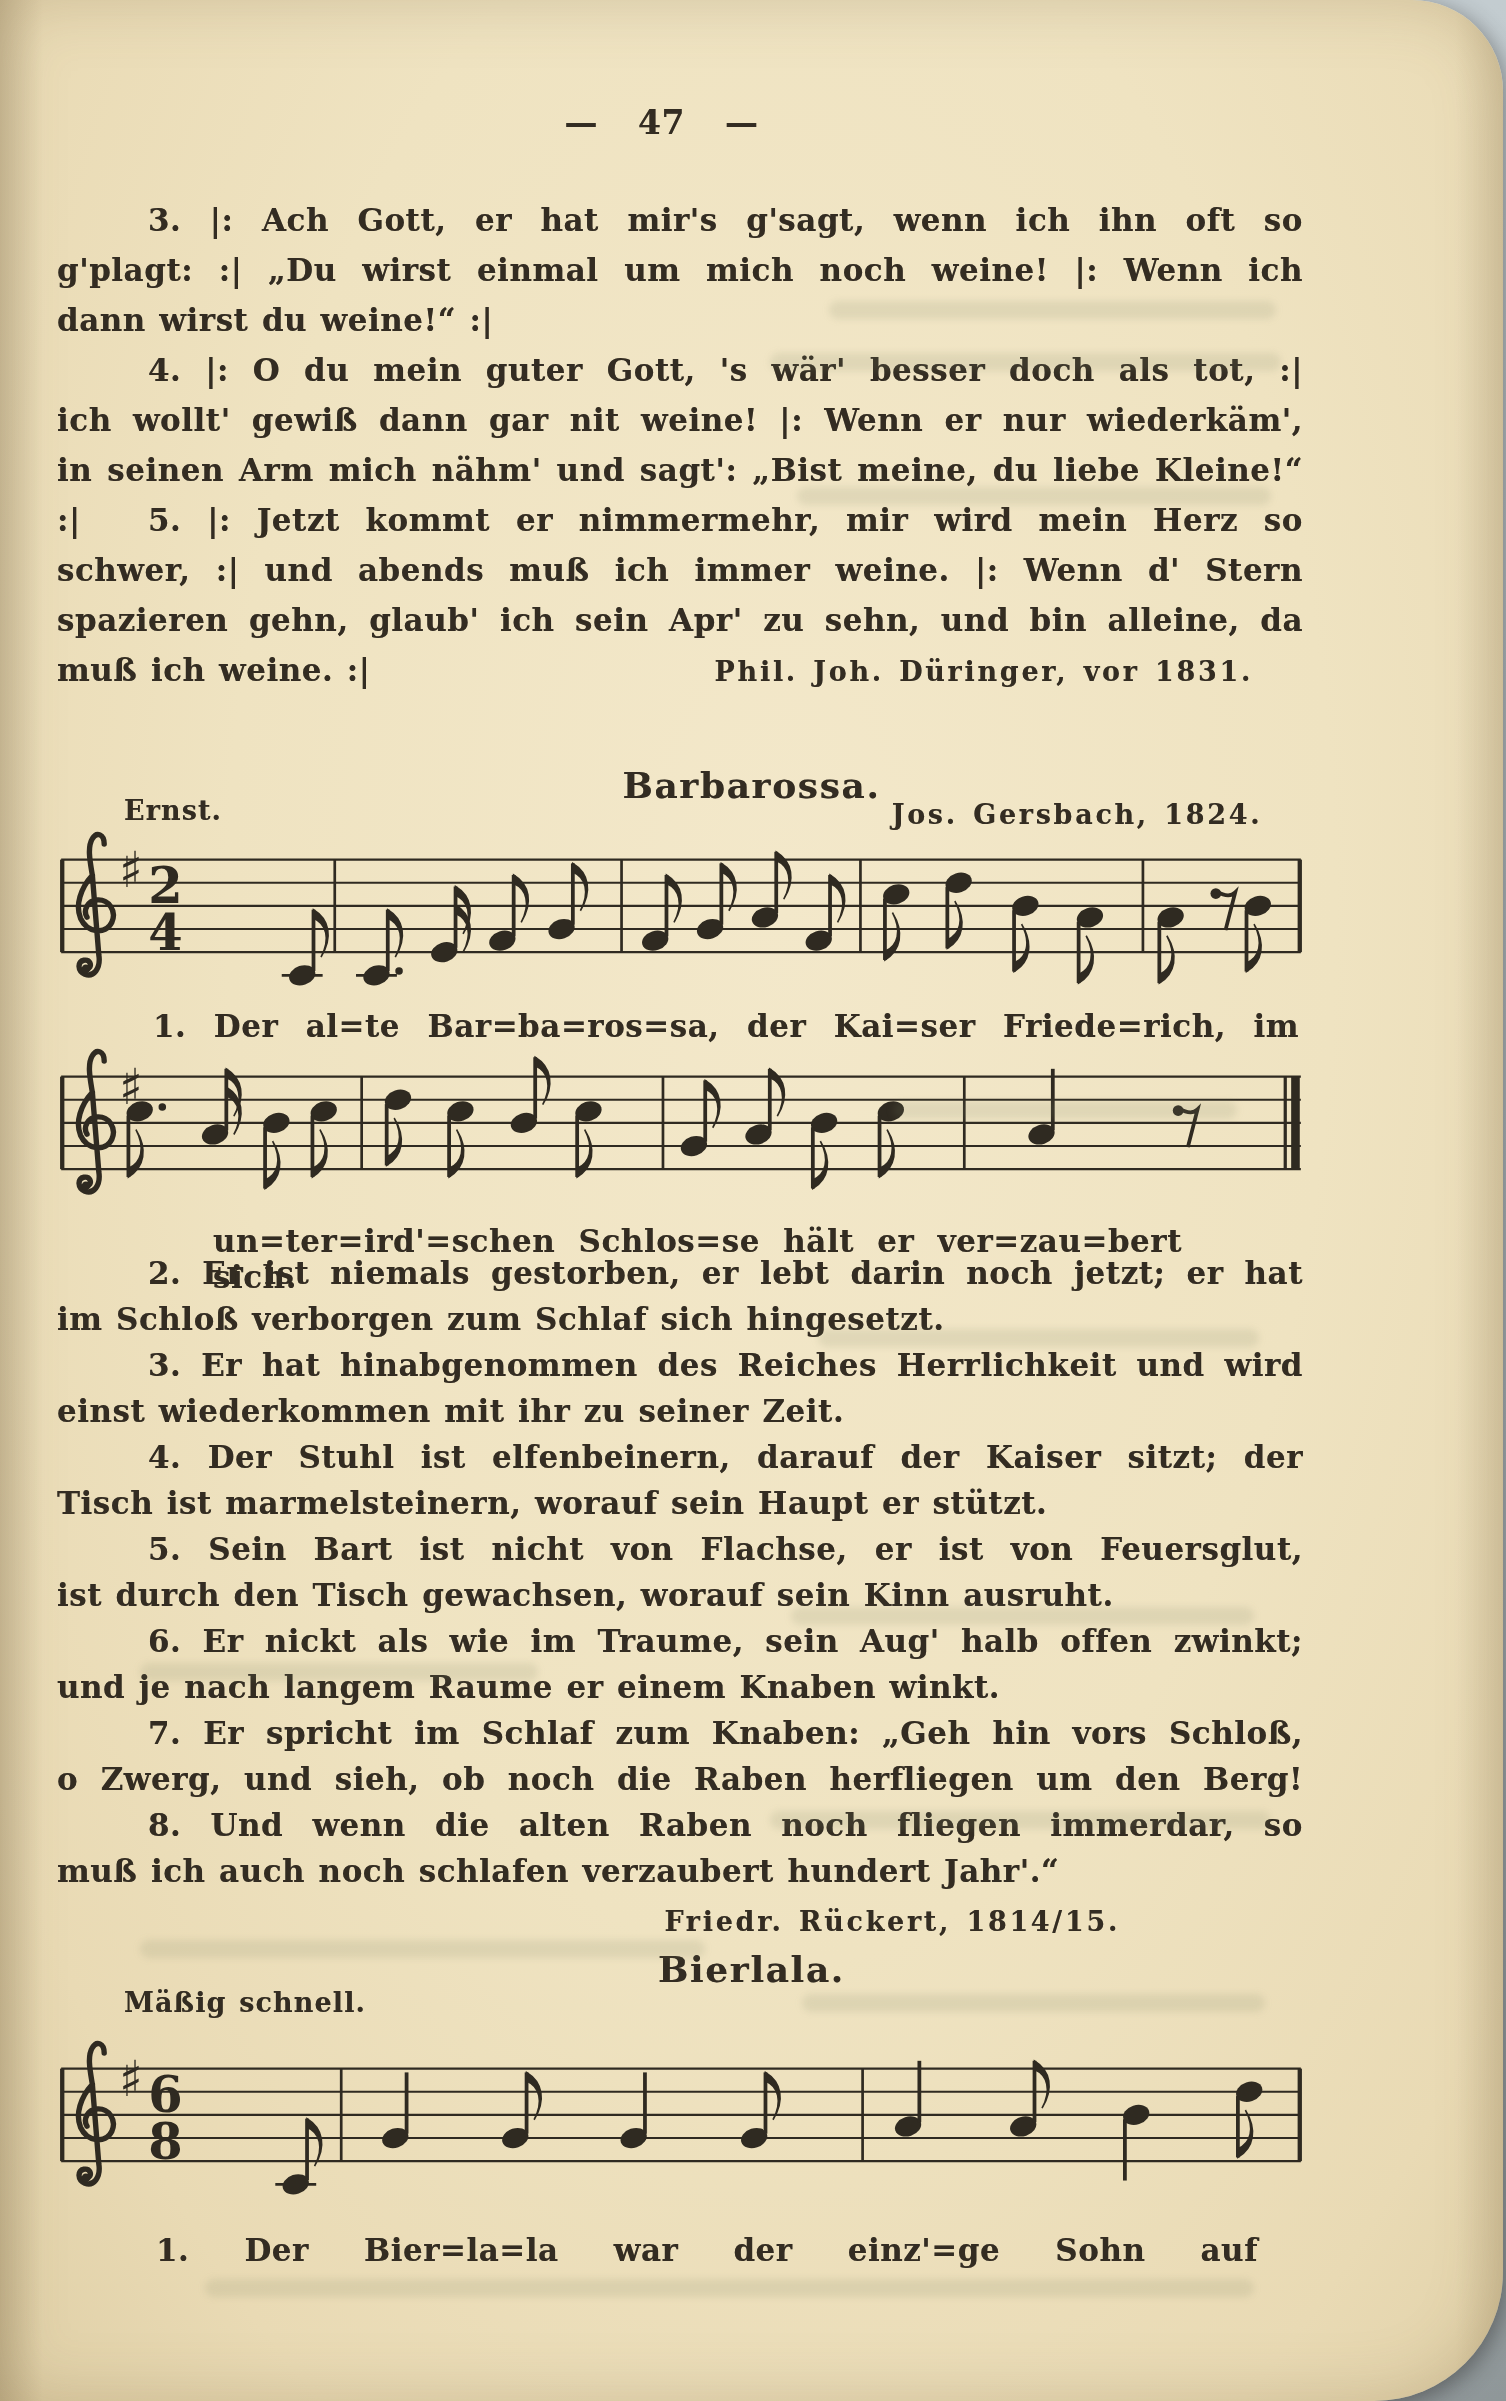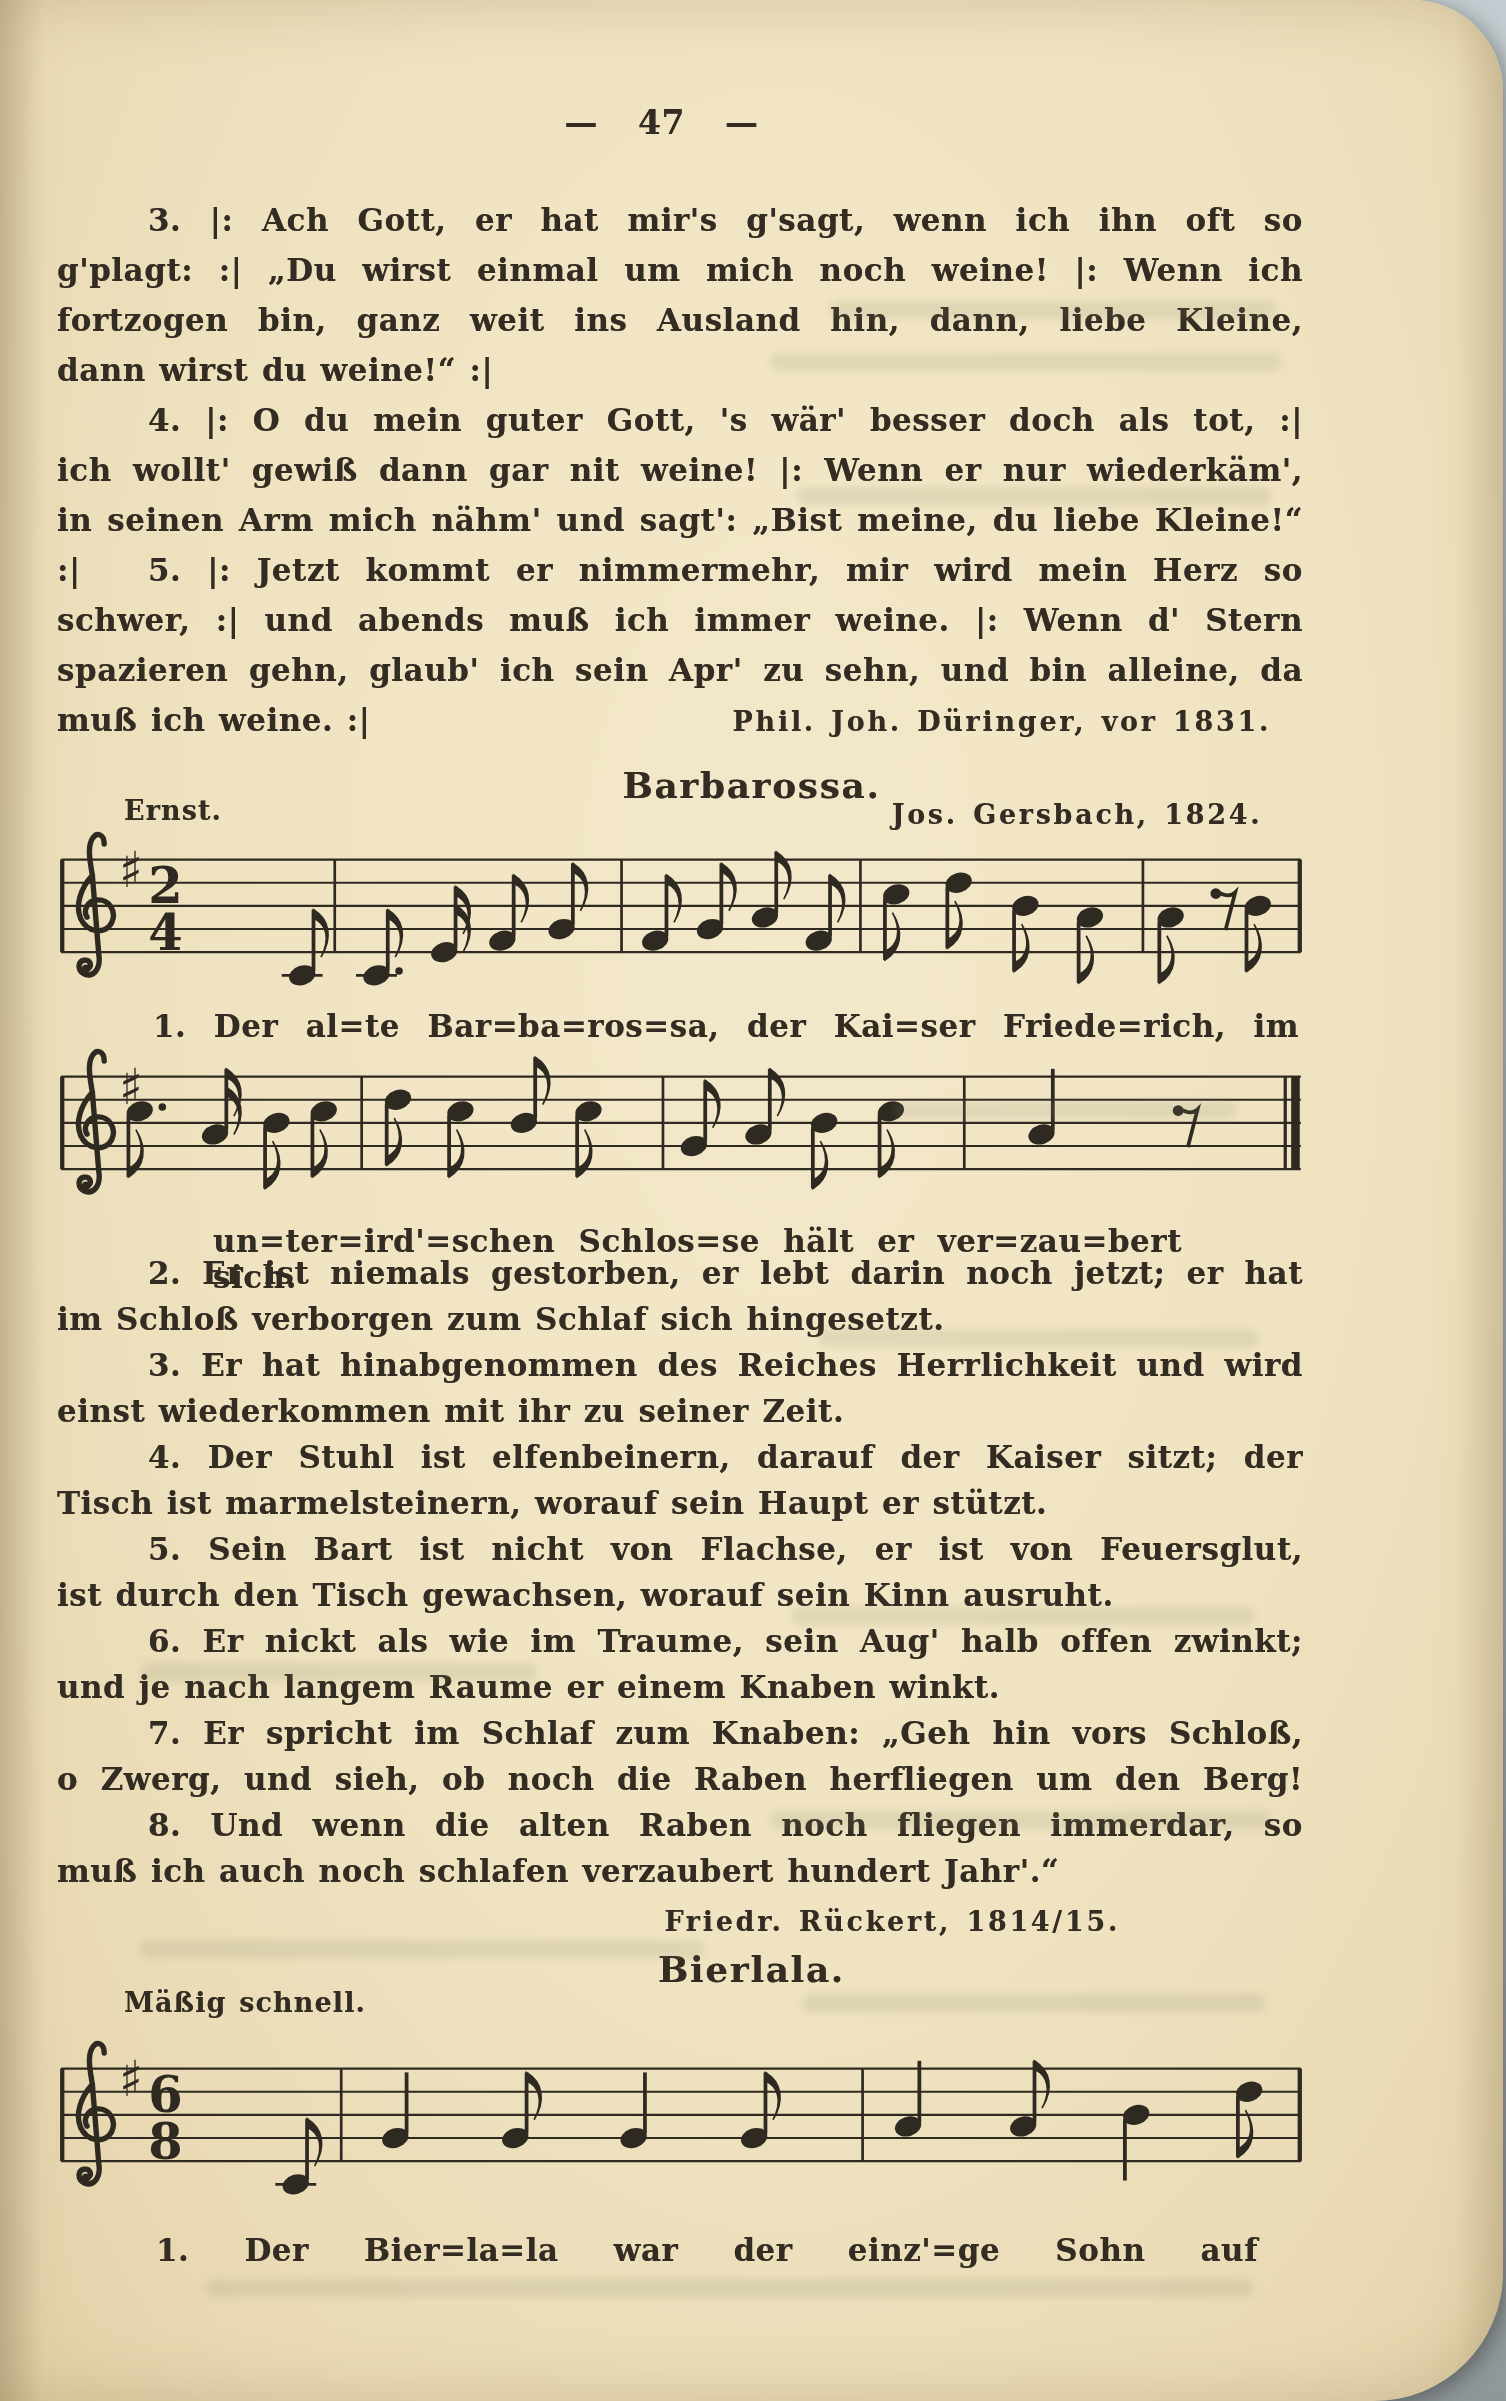--- a/index.html
+++ b/index.html
@@ -23,21 +23,21 @@
   #pagenum .dash{margin:0 40px;}
   
   .vblock{font-size:31px;}
   .vblock .line{height:50px;line-height:50px;white-space:nowrap;}
   #bverses .line{height:46px;line-height:46px;}
   .jl{text-align:justify;text-align-last:justify;white-space:normal !important;}
   .il{text-indent:91px;}
   .attrib{font-size:27px;letter-spacing:2.7px;word-spacing:3.2px;}
   #prev{left:57px;top:195px;width:1246px;}
   #prev .lastrow{display:flex;justify-content:space-between;align-items:baseline;}
-  #prev .lastrow .attrib{margin-right:32px;}
+  #prev .lastrow .attrib{margin-right:50px;}
   #bverses{left:57px;top:1250px;width:1246px;}
   #rueckert{left:57px;top:1899px;width:1246px;text-align:right;padding-right:183px;box-sizing:border-box;height:46px;line-height:46px;}
   
   .songtitle{left:0;width:1503px;text-align:center;font-size:36px;letter-spacing:1.6px;}
   .tempo{font-size:27px;letter-spacing:1.1px;}
   #gersbach{left:883px;top:799px;width:388px;text-align:center;}
   
   .lyr{font-size:31px;}
   #lyr1{left:153px;top:1008px;width:1146px;}
   #lyr2{left:213px;top:1223px;width:969px;}
@@ -55,21 +55,20 @@
 <div id="canvas">
   <div id="page">
 
     <div class="abs txt" id="pagenum">
       <span class="dash">—</span><span>47</span><span class="dash">—</span>
     </div>
 
     <div class="abs txt vblock" id="prev">
       <div class="line jl il">3. |: Ach Gott, er hat mir's g'sagt, wenn ich ihn oft so</div>
       <div class="line jl">g'plagt: :| „Du wirst einmal um mich noch weine! |: Wenn ich</div>
-      <div class="line jl">fortzogen bin, ganz weit ins Ausland hin, dann, liebe Kleine,</div>
       <div class="line">dann wirst du weine!“ :|</div>
       <div class="line jl il">4. |: O du mein guter Gott, 's wär' besser doch als tot, :|</div>
       <div class="line jl">ich wollt' gewiß dann gar nit weine! |: Wenn er nur wiederkäm',</div>
       <div class="line jl">in seinen Arm mich nähm' und sagt': „Bist meine, du liebe Kleine!“ :|</div>
       <div class="line jl il">5. |: Jetzt kommt er nimmermehr, mir wird mein Herz so</div>
       <div class="line jl">schwer, :| und abends muß ich immer weine. |: Wenn d' Stern</div>
       <div class="line jl">spazieren gehn, glaub' ich sein Apr' zu sehn, und bin alleine, da</div>
       <div class="line lastrow">
         <span>muß ich weine. :|</span>
         <span class="attrib">Phil. Joh. Düringer, vor 1831.</span>

